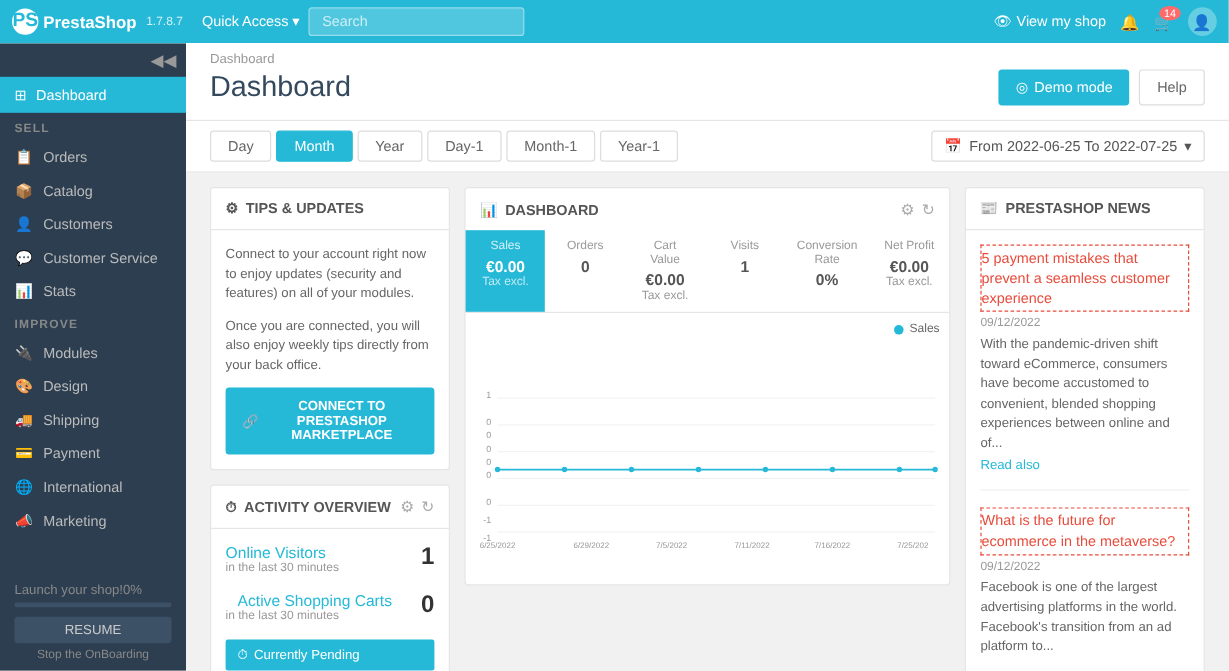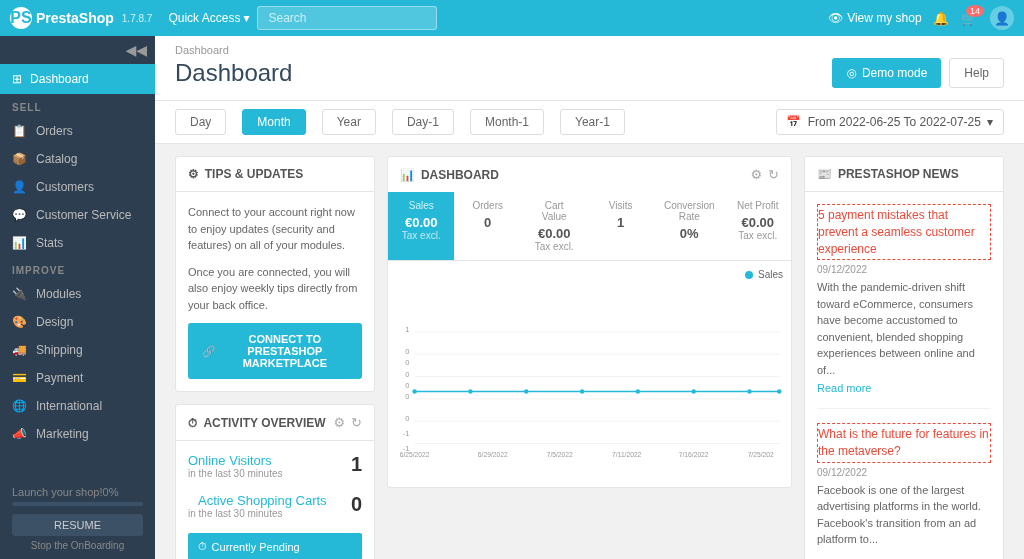--- a/index.html
+++ b/index.html
@@ -254,21 +254,21 @@
     .date-filter-bar {
       background: white;
       padding: 8px 20px;
       border-bottom: 1px solid #e5e5e5;
       display: flex;
       align-items: center;
       justify-content: space-between;
     }
     .date-tabs {
       display: flex;
-      gap: 16px;
+      gap: 4px;
     }
     .date-tab {
       padding: 5px 14px;
       border: 1px solid #ddd;
       border-radius: 3px;
       cursor: pointer;
       font-size: 12px;
       color: #666;
       background: white;
     }
@@ -735,24 +735,24 @@
             <div class="panel-title">
               <span>📰</span>
               <span>PrestaShop News</span>
             </div>
           </div>
           <div class="panel-body">
             <div class="news-item">
               <a class="news-link">5 payment mistakes that prevent a seamless customer experience</a>
               <div class="news-date">09/12/2022</div>
               <div class="news-text">With the pandemic-driven shift toward eCommerce, consumers have become accustomed to convenient, blended shopping experiences between online and of...</div>
-              <div class="read-more">Read more</div>
+              <div class="read-more">Read also</div>
             </div>
             <div class="news-item">
-              <a class="news-link">What is the future for features in the metaverse?</a>
+              <a class="news-link">What is the future for ecommerce in the metaverse?</a>
               <div class="news-date">09/12/2022</div>
               <div class="news-text">Facebook is one of the largest advertising platforms in the world. Facebook's transition from an ad platform to...</div>
             </div>
           </div>
         </div>
       </div>
     </div>
   </div>
 </div>
 

